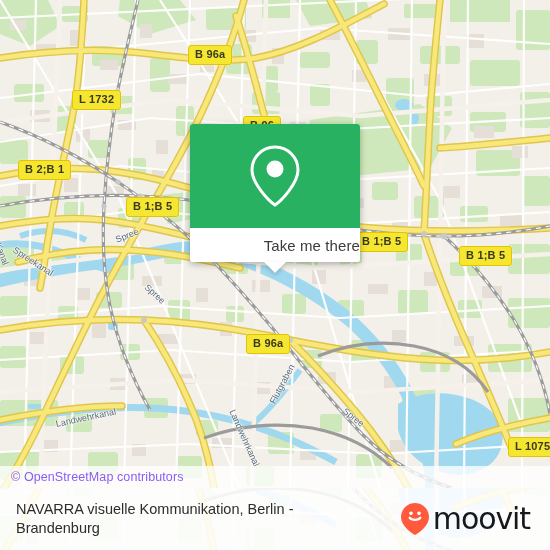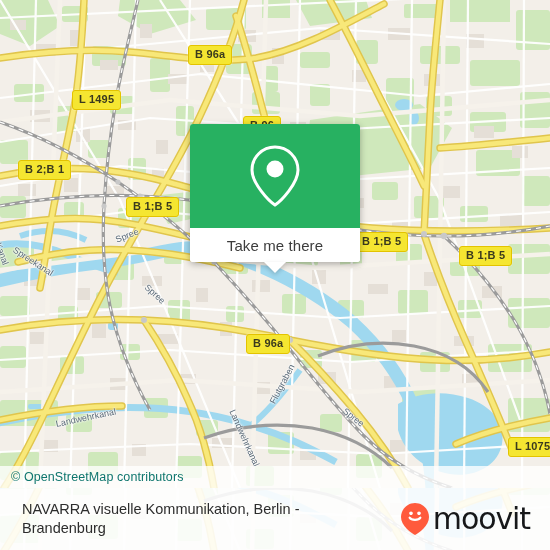--- a/index.html
+++ b/index.html
@@ -52,21 +52,21 @@
   }
   .card-top{
     background:#27b161;height:104px;
     border-radius:3px 3px 0 0;
     display:flex;align-items:center;justify-content:center;
   }
   .pin-ic{display:block;}
   .card-bottom{
     height:34px;background:#ffffff;
     border-radius:0 0 3px 3px;
-    display:flex;align-items:center;justify-content:center;
+    display:flex;align-items:center;justify-content:flex-end;
   }
   .card-bottom span{
     font-size:15px;color:#3c3c3c;letter-spacing:.1px;
   }
   .card-tail{
     position:absolute;left:50%;top:138px;
     margin-left:-11px;
     width:0;height:0;
     border-left:11px solid transparent;
     border-right:11px solid transparent;
@@ -74,36 +74,36 @@
     filter:drop-shadow(0 2px 2px rgba(0,0,0,.18));
   }
 
   
   .attrib{
     position:absolute;left:0;top:466px;width:550px;height:22px;
     background:rgba(255,255,255,.78);
     display:flex;align-items:center;
   }
   .attrib span{
-    font-size:12.5px;color:#0f766e;padding-left:11px;letter-spacing:.1px;
+    font-size:12.5px;color:#8b5cf6;padding-left:11px;letter-spacing:.1px;
   }
 
   
   .footer{
     position:absolute;left:0;top:488px;width:550px;height:62px;
     background:#ffffff;overflow:hidden;
   }
   .footer-wm{position:absolute;left:0;top:-488px;opacity:.10;}
   .footer-inner{
     position:relative;width:100%;height:100%;
     display:flex;align-items:center;justify-content:space-between;
   }
   .footer-title{
     font-size:14.5px;color:#2d2d2d;line-height:1.32;
-    padding-left:22px;max-width:330px;
+    padding-left:16px;max-width:330px;
   }
   .brand{
     display:flex;align-items:center;padding-right:20px;gap:2px;
   }
   .brand-word{
     font-size:30px;color:#17181a;letter-spacing:-1.1px;
     font-family:"DejaVu Sans","Liberation Sans",sans-serif;
     line-height:1;margin-left:1px;
   }
 </style>
@@ -411,21 +411,21 @@
               <circle cx="144" cy="320" r="3"></circle>
             <circle cx="290" cy="340" r="3"></circle>
           </g>
         </g>
       </defs>
       <use href="#maptiles"></use>
     </svg>
 
     <div>
       <div class="shield" style="left:188px;top:45px;">B 96a</div>
-      <div class="shield" style="left:72px;top:90px;">L 1495</div>
+      <div class="shield" style="left:72px;top:90px;">L 1732</div>
       <div class="shield" style="left:243px;top:116px;">B 96</div>
       <div class="shield" style="left:18px;top:160px;">B 2;B 1</div>
       <div class="shield" style="left:126px;top:197px;">B 1;B 5</div>
       <div class="shield" style="left:355px;top:232px;">B 1;B 5</div>
       <div class="shield" style="left:459px;top:246px;">B 1;B 5</div>
       <div class="shield" style="left:246px;top:334px;">B 96a</div>
       <div class="shield" style="left:508px;top:437px;">L 1075</div>
     </div>
 
     <div>

